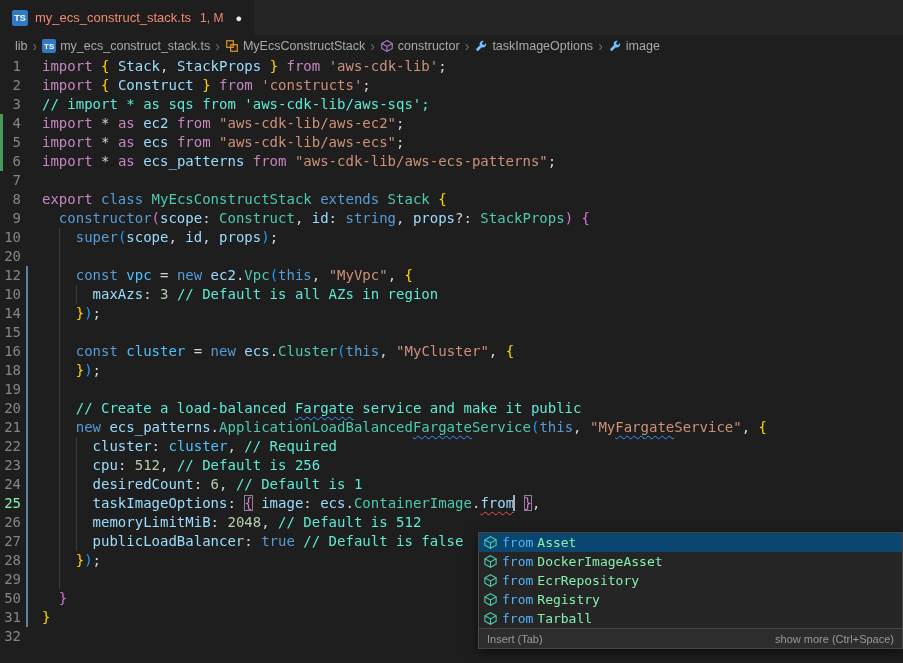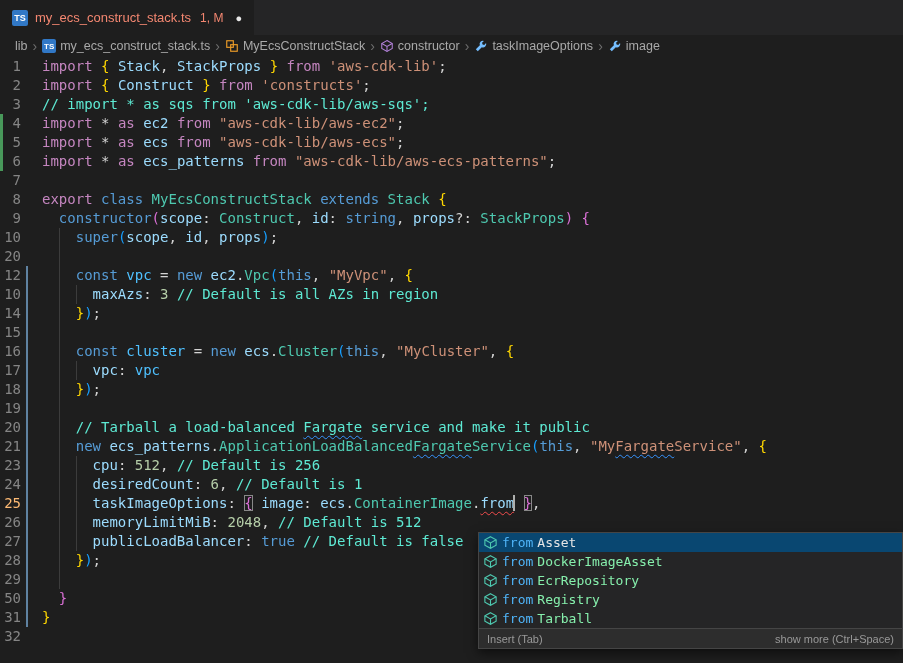--- a/index.html
+++ b/index.html
@@ -13,39 +13,39 @@
 .tab-dot{color:#e8e8e8;font-size:11px;margin-left:5px}
 .breadcrumbs{position:absolute;top:35px;left:0;right:0;height:22px;display:flex;align-items:center;padding-left:15px;gap:3px;font-size:12.5px;color:#a9a9a9;background:#1e1e1e}
 .bc-item{display:flex;align-items:flex-start;gap:4px;cursor:pointer;white-space:nowrap}
 .bc-sep{color:#6e6e6e;font-size:14px;margin:0 2px;line-height:1}
 .ts-mini{width:14px;height:14px;background:#3178c6;color:#fff;font-size:8px;font-weight:bold;display:flex;align-items:center;justify-content:center;border-radius:2px}
 .bc-icon{width:14px;height:14px;display:flex}
 .bc-icon svg{width:14px;height:14px}
 .editor{position:absolute;top:57px;left:0;right:0;bottom:0;font-family:"DejaVu Sans Mono","Liberation Mono",monospace;font-size:14px}
 .line{display:flex;height:19px;line-height:19px;white-space:pre}
 .ln{flex:0 0 21px;text-align:right;color:#858585}
-.line.active .ln{color:#fdba74}
+.line.active .ln{color:#86efac}
 .lc{margin-left:21px;position:relative;flex:1}
 .guide{position:absolute;top:0;bottom:0;width:1px;background:#3c3c3c}
 .tk-kw{color:#c586c0}.tk-kw2{color:#569cd6}.tk-type{color:#4ec9b0}.tk-var{color:#9cdcfe}.tk-cvar{color:#4fc1ff}.tk-str{color:#ce9178}.tk-com{color:#5eead4}.tk-num{color:#b5cea8}.tk-fg{color:#d4d4d4}.tk-b1{color:#ffd700}.tk-b2{color:#da70d6}.tk-b3{color:#179fff}
 .sq-info{text-decoration-line:underline;text-decoration-style:wavy;text-decoration-color:#3794ff;text-decoration-thickness:1px;text-underline-offset:3px}
 .sq-err{text-decoration-line:underline;text-decoration-style:wavy;text-decoration-color:#f14c4c;text-decoration-thickness:1px;text-underline-offset:3px}
 .bx{outline:1px solid #888;outline-offset:-1px}
 .cursor{display:inline-block;width:2px;height:16px;background:#aeafad;vertical-align:middle;margin:-2px 0 0 -1px;font-style:normal}
 .guide{font-style:normal}
 .git-added{position:absolute;left:0;top:57px;width:3px;height:57px;background:#48985a}
 .scope-line{position:absolute;left:26px;top:209px;width:2px;height:361px;background:#6b94b8;opacity:.85}
 .suggest{position:absolute;left:478px;top:532px;width:425px;background:#252526;border:1px solid #454545;z-index:10;box-shadow:0 4px 10px rgba(0,0,0,.55);font-family:"DejaVu Sans Mono","Liberation Mono",monospace}
 .sg-row{display:flex;align-items:center;height:19px;padding-left:3px;gap:4px;font-size:13px;cursor:pointer}
 .sg-row.sel{background:#094771}
 .sg-icon{width:16px;height:16px;display:flex;align-items:center;justify-content:center;flex:0 0 16px}
 .sg-icon svg{width:15px;height:15px}
 .sg-match{color:#4fb4f8}
 .sg-rest{color:#86efac}
-.sg-row.sel .sg-rest{color:#e5e5e5}
+.sg-row.sel .sg-rest{color:#86efac}
 .suggest-status{display:flex;justify-content:space-between;align-items:center;height:20px;background:#2d2d2d;border-top:1px solid #454545;padding:0 8px;font-family:"Liberation Sans",sans-serif;font-size:11px;color:#999}
 </style>
 </head>
 <body>
 
 <div class="tabbar">
   <div class="tab">
     <span class="ts-badge">TS</span>
     <span class="tab-label">my_ecs_construct_stack.ts</span>
     <span class="tab-status">1, M</span>
@@ -115,25 +115,25 @@
       <div class="line"><span class="ln">7</span><span class="lc"></span></div>
       <div class="line"><span class="ln">8</span><span class="lc"><span class="tk-kw">export </span><span class="tk-kw2">class </span><span class="tk-type">MyEcsConstructStack</span><span class="tk-kw2"> extends </span><span class="tk-type">Stack</span><span class="tk-fg"> </span><span class="tk-b1">{</span></span></div>
       <div class="line"><span class="ln">9</span><span class="lc"><span class="tk-fg">  </span><span class="tk-kw2">constructor</span><span class="tk-b2">(</span><span class="tk-var">scope</span><span class="tk-fg">: </span><span class="tk-type">Construct</span><span class="tk-fg">, </span><span class="tk-var">id</span><span class="tk-fg">: </span><span class="tk-kw2">string</span><span class="tk-fg">, </span><span class="tk-var">props</span><span class="tk-fg">?: </span><span class="tk-type">StackProps</span><span class="tk-b2">)</span><span class="tk-fg"> </span><span class="tk-b2">{</span></span></div>
       <div class="line"><span class="ln">10</span><span class="lc"><i class="guide" style="left: 16.8px;"></i><span class="tk-fg">    </span><span class="tk-kw2">super</span><span class="tk-b3">(</span><span class="tk-var">scope</span><span class="tk-fg">, </span><span class="tk-var">id</span><span class="tk-fg">, </span><span class="tk-var">props</span><span class="tk-b3">)</span><span class="tk-fg">;</span></span></div>
       <div class="line"><span class="ln">20</span><span class="lc"><i class="guide" style="left: 16.8px;"></i></span></div>
       <div class="line"><span class="ln">12</span><span class="lc"><i class="guide" style="left: 16.8px;"></i><span class="tk-fg">    </span><span class="tk-kw2">const </span><span class="tk-cvar">vpc</span><span class="tk-fg"> = </span><span class="tk-kw2">new </span><span class="tk-var">ec2</span><span class="tk-fg">.</span><span class="tk-type">Vpc</span><span class="tk-b3">(</span><span class="tk-kw2">this</span><span class="tk-fg">, </span><span class="tk-str">"MyVpc"</span><span class="tk-fg">, </span><span class="tk-b1">{</span></span></div>
       <div class="line"><span class="ln">10</span><span class="lc"><i class="guide" style="left: 16.8px;"></i><i class="guide" style="left: 33.6px;"></i><span class="tk-fg">      </span><span class="tk-var">maxAzs</span><span class="tk-fg">: </span><span class="tk-num">3</span><span class="tk-fg"> </span><span class="tk-com">// Default is all AZs in region</span></span></div>
       <div class="line"><span class="ln">14</span><span class="lc"><i class="guide" style="left: 16.8px;"></i><span class="tk-fg">    </span><span class="tk-b1">}</span><span class="tk-b3">)</span><span class="tk-fg">;</span></span></div>
       <div class="line"><span class="ln">15</span><span class="lc"><i class="guide" style="left: 16.8px;"></i></span></div>
       <div class="line"><span class="ln">16</span><span class="lc"><i class="guide" style="left: 16.8px;"></i><span class="tk-fg">    </span><span class="tk-kw2">const </span><span class="tk-cvar">cluster</span><span class="tk-fg"> = </span><span class="tk-kw2">new </span><span class="tk-var">ecs</span><span class="tk-fg">.</span><span class="tk-type">Cluster</span><span class="tk-b3">(</span><span class="tk-kw2">this</span><span class="tk-fg">, </span><span class="tk-str">"MyCluster"</span><span class="tk-fg">, </span><span class="tk-b1">{</span></span></div>
-      <div class="line"><span class="ln">17</span><span class="lc"><i class="guide" style="left: 16.8px;"></i><i class="guide" style="left: 33.6px;"></i><span class="tk-fg">      </span><span class="tk-var">vpc</span><span class="tk-fg">: </span><span class="tk-cvar">vpc</span></span></div>
       <div class="line"><span class="ln">18</span><span class="lc"><i class="guide" style="left: 16.8px;"></i><span class="tk-fg">    </span><span class="tk-b1">}</span><span class="tk-b3">)</span><span class="tk-fg">;</span></span></div>
       <div class="line"><span class="ln">19</span><span class="lc"><i class="guide" style="left: 16.8px;"></i></span></div>
-      <div class="line"><span class="ln">20</span><span class="lc"><i class="guide" style="left: 16.8px;"></i><span class="tk-fg">    </span><span class="tk-com">// Tarball a load-balanced </span><span class="tk-com sq-info">Fargate</span><span class="tk-com"> service and make it public</span></span></div>
+      <div class="line"><span class="ln">20</span><span class="lc"><i class="guide" style="left: 16.8px;"></i><span class="tk-fg">    </span><span class="tk-com">// Create a load-balanced </span><span class="tk-com sq-info">Fargate</span><span class="tk-com"> service and make it public</span></span></div>
       <div class="line"><span class="ln">21</span><span class="lc"><i class="guide" style="left: 16.8px;"></i><span class="tk-fg">    </span><span class="tk-kw2">new </span><span class="tk-var">ecs_patterns</span><span class="tk-fg">.</span><span class="tk-type">ApplicationLoadBalanced</span><span class="tk-type sq-info">Fargate</span><span class="tk-type">Service</span><span class="tk-b3">(</span><span class="tk-kw2">this</span><span class="tk-fg">, </span><span class="tk-str">"My</span><span class="tk-str sq-info">Fargate</span><span class="tk-str">Service"</span><span class="tk-fg">, </span><span class="tk-b1">{</span></span></div>
+      <div class="line"><span class="ln">22</span><span class="lc"><i class="guide" style="left: 16.8px;"></i><i class="guide" style="left: 33.6px;"></i><span class="tk-fg">      </span><span class="tk-var">cluster</span><span class="tk-fg">: </span><span class="tk-cvar">cluster</span><span class="tk-fg">, </span><span class="tk-com">// Required</span></span></div>
       <div class="line"><span class="ln">23</span><span class="lc"><i class="guide" style="left: 16.8px;"></i><i class="guide" style="left: 33.6px;"></i><span class="tk-fg">      </span><span class="tk-var">cpu</span><span class="tk-fg">: </span><span class="tk-num">512</span><span class="tk-fg">, </span><span class="tk-com">// Default is 256</span></span></div>
       <div class="line"><span class="ln">24</span><span class="lc"><i class="guide" style="left: 16.8px;"></i><i class="guide" style="left: 33.6px;"></i><span class="tk-fg">      </span><span class="tk-var">desiredCount</span><span class="tk-fg">: </span><span class="tk-num">6</span><span class="tk-fg">, </span><span class="tk-com">// Default is 1</span></span></div>
       <div class="line active"><span class="ln">25</span><span class="lc"><i class="guide" style="left: 16.8px;"></i><i class="guide" style="left: 33.6px;"></i><span class="tk-fg">      </span><span class="tk-var">taskImageOptions</span><span class="tk-fg">: </span><span class="tk-b2 bx">{</span><span class="tk-fg"> </span><span class="tk-var">image</span><span class="tk-fg">: </span><span class="tk-var">ecs</span><span class="tk-fg">.</span><span class="tk-type">ContainerImage</span><span class="tk-fg">.</span><span class="tk-var sq-err">from</span><i class="cursor"></i><span class="tk-fg"> </span><span class="tk-b2 bx">}</span><span class="tk-fg">,</span></span></div>
       <div class="line"><span class="ln">26</span><span class="lc"><i class="guide" style="left: 16.8px;"></i><i class="guide" style="left: 33.6px;"></i><span class="tk-fg">      </span><span class="tk-var">memoryLimitMiB</span><span class="tk-fg">: </span><span class="tk-num">2048</span><span class="tk-fg">, </span><span class="tk-com">// Default is 512</span></span></div>
       <div class="line"><span class="ln">27</span><span class="lc"><i class="guide" style="left: 16.8px;"></i><i class="guide" style="left: 33.6px;"></i><span class="tk-fg">      </span><span class="tk-var">publicLoadBalancer</span><span class="tk-fg">: </span><span class="tk-kw2">true</span><span class="tk-fg"> </span><span class="tk-com">// Default is false</span></span></div>
       <div class="line"><span class="ln">28</span><span class="lc"><i class="guide" style="left: 16.8px;"></i><span class="tk-fg">    </span><span class="tk-b1">}</span><span class="tk-b3">)</span><span class="tk-fg">;</span></span></div>
       <div class="line"><span class="ln">29</span><span class="lc"><i class="guide" style="left: 16.8px;"></i></span></div>
       <div class="line"><span class="ln">50</span><span class="lc"><span class="tk-fg">  </span><span class="tk-b2">}</span></span></div>
       <div class="line"><span class="ln">31</span><span class="lc"><span class="tk-b1">}</span></span></div>
       <div class="line"><span class="ln">32</span><span class="lc"></span></div>

